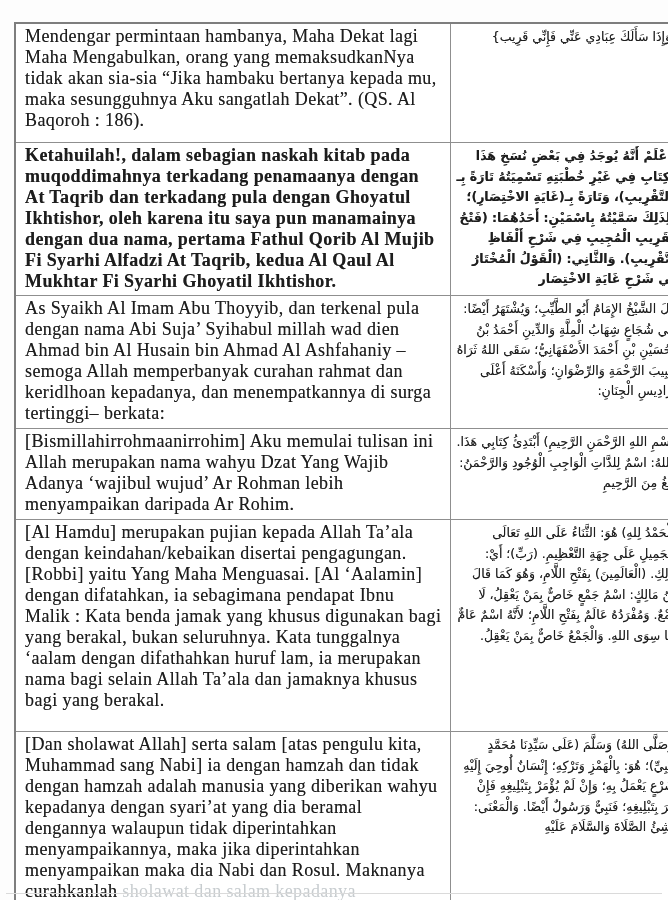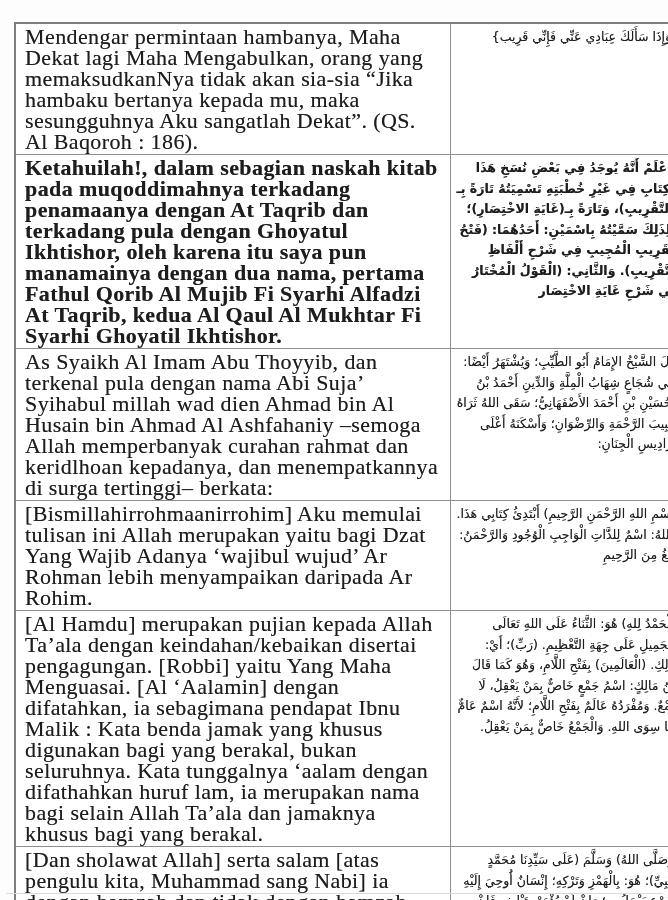--- a/index.html
+++ b/index.html
@@ -22,21 +22,21 @@
     border: 2px solid #7e7e7e;
   }
   table.doc-table td {
     border: 1px solid #8f8f8f;
     vertical-align: top;
     overflow: hidden;
   }
   td.id-cell {
     width: 417px;
     padding: 2px 8px 2px 9px;
-    font-size: 22px;
+    font-size: 18px;
     letter-spacing: 0.4px;
     line-height: 21px;
     color: #1d1d1d;
     text-shadow: 0 0 0.5px rgba(20,20,20,0.55);
   }
   td.ar-cell {
     width: 223px;
     padding: 3px 7px 3px 5px;
     direction: rtl;
     text-align: right;
@@ -88,21 +88,21 @@
       <tr class="r3">
         <td class="id-cell">
           <span>As Syaikh Al Imam Abu Thoyyib, dan terkenal pula dengan nama Abi Suja’ Syihabul millah wad dien Ahmad bin Al Husain bin Ahmad Al Ashfahaniy –semoga Allah memperbanyak curahan rahmat dan keridlhoan kepadanya, dan menempatkannya di surga tertinggi– berkata:</span>
         </td>
         <td class="ar-cell" dir="rtl" lang="ar">
           <span>قَالَ الشَّيْخُ الإِمَامُ أَبُو الطَّيِّبِ؛ وَيُشْتَهَرُ أَيْضًا: بِأَبِي شُجَاعٍ شِهَابُ الْمِلَّةِ وَالدِّينِ أَحْمَدُ بْنُ الْحُسَيْنِ بْنِ أَحْمَدَ الأَصْفَهَانِيُّ؛ سَقَى اللهُ ثَرَاهُ صَبِيبَ الرَّحْمَةِ وَالرِّضْوَانِ؛ وَأَسْكَنَهُ أَعْلَى فَرَادِيسِ الْجِنَانِ:</span>
         </td>
       </tr>
       <tr class="r4">
         <td class="id-cell">
-          <span>[Bismillahirrohmaanirrohim] Aku memulai tulisan ini Allah merupakan yaitu bagi Dzat Yang Wajib Adanya ‘wajibul wujud’ Ar Rohman lebih menyampaikan daripada Ar Rohim.</span>
+          <span>[Bismillahirrohmaanirrohim] Aku memulai tulisan ini Allah merupakan nama wahyu Dzat Yang Wajib Adanya ‘wajibul wujud’ Ar Rohman lebih menyampaikan daripada Ar Rohim.</span>
         </td>
         <td class="ar-cell" dir="rtl" lang="ar">
           <span>(بِسْمِ اللهِ الرَّحْمَنِ الرَّحِيمِ) أَبْتَدِئُ كِتَابِي هَذَا. وَاللهُ: اسْمٌ لِلذَّاتِ الْوَاجِبِ الْوُجُودِ وَالرَّحْمَنُ: أَبْلَغُ مِنَ الرَّحِيمِ</span>
         </td>
       </tr>
       <tr class="r5">
         <td class="id-cell">
           <span>[Al Hamdu] merupakan pujian kepada Allah Ta’ala dengan keindahan/kebaikan disertai pengagungan. [Robbi] yaitu Yang Maha Menguasai. [Al ‘Aalamin] dengan difatahkan, ia sebagimana pendapat Ibnu Malik : Kata benda jamak yang khusus digunakan bagi yang berakal, bukan seluruhnya. Kata tunggalnya ‘aalam dengan difathahkan huruf lam, ia merupakan nama bagi selain Allah Ta’ala dan jamaknya khusus bagi yang berakal.</span>
         </td>
         <td class="ar-cell" dir="rtl" lang="ar">

